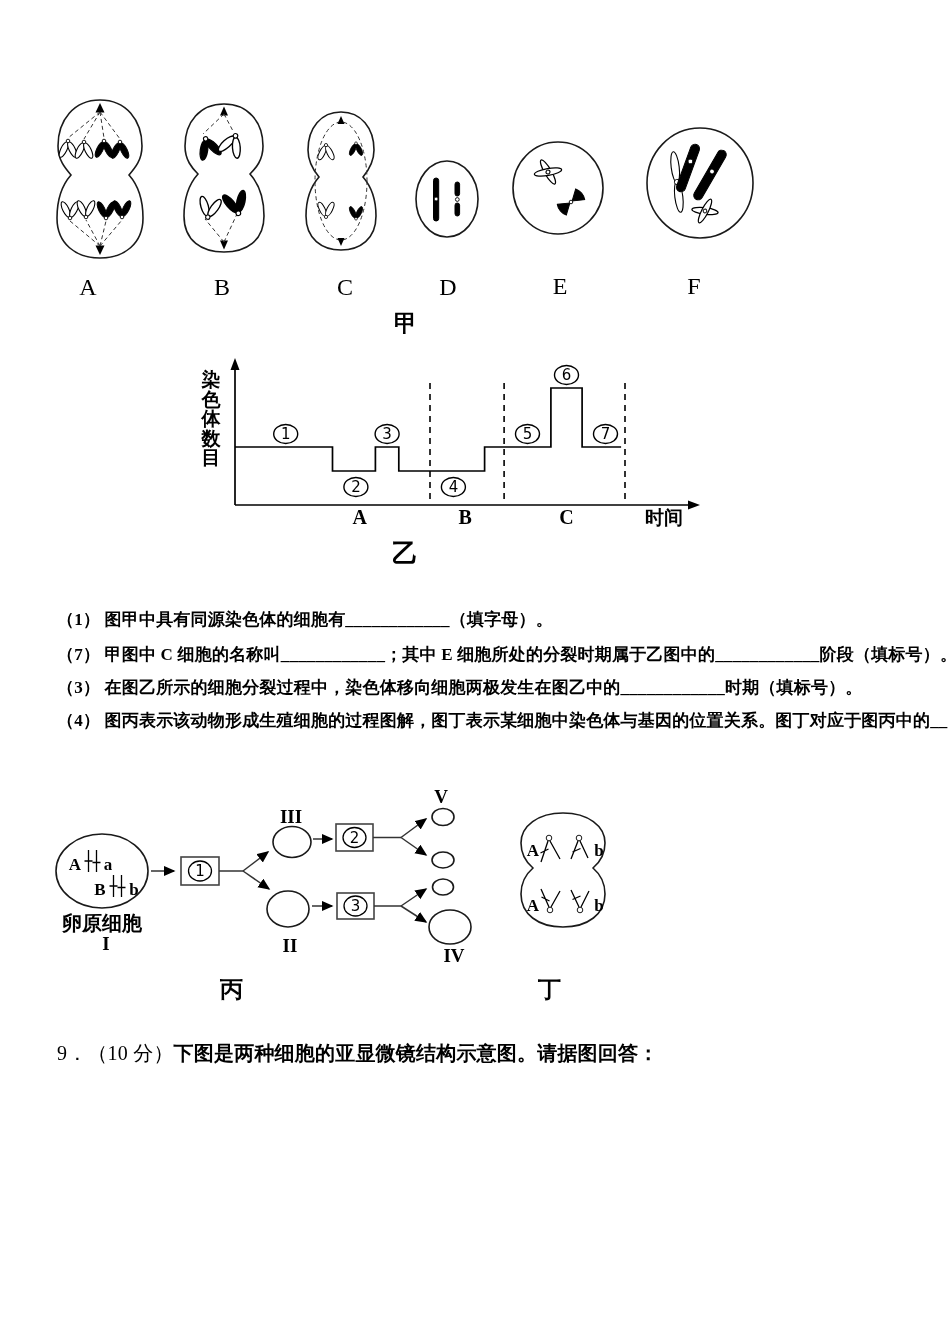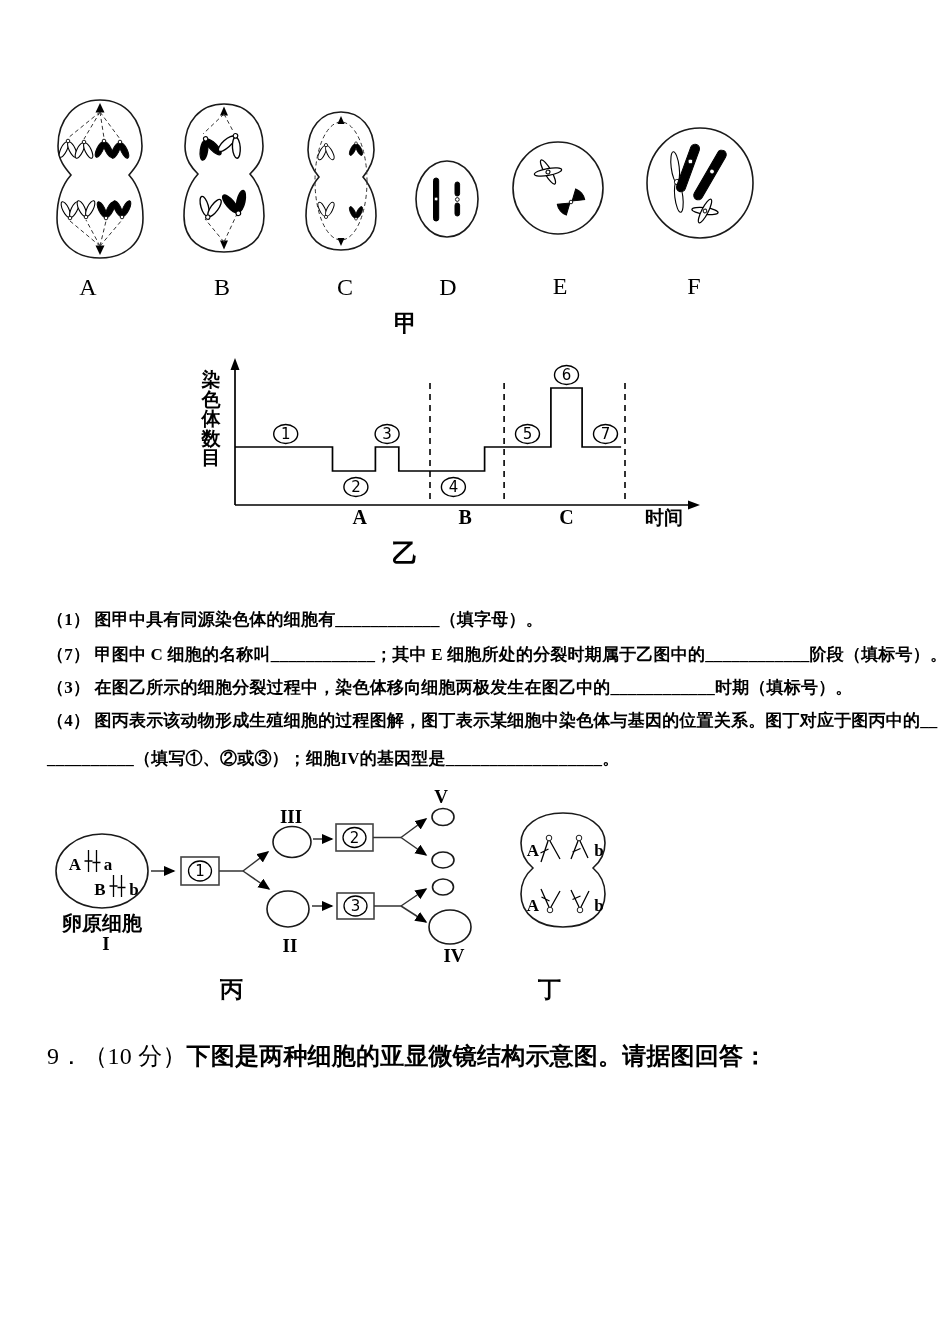--- a/index.html
+++ b/index.html
@@ -20,21 +20,21 @@
   
   .axis{stroke:#000;stroke-width:1.7;fill:none;}
   .arrowhead{fill:#000;}
   .step{fill:none;stroke:#000;stroke-width:1.7;}
   #dashes line{stroke:#000;stroke-width:1.6;stroke-dasharray:6 5;}
   #seg-labels ellipse{fill:none;stroke:#000;stroke-width:1.4;}
   #seg-labels text{font:15px "DejaVu Sans","Liberation Sans",sans-serif;text-anchor:middle;}
   #phase-labels text{font:bold 20px "Liberation Serif",serif;text-anchor:middle;}
   .axis-label{font:bold 19px "Liberation Serif",serif;text-anchor:middle;}
   
-  .qline{position:absolute;left:47px;font-size:17px;font-weight:bold;white-space:nowrap;
+  .qline{position:absolute;left:57px;font-size:17px;font-weight:bold;white-space:nowrap;
          letter-spacing:0.2px;}
   .q9-prefix{font-weight:normal;}
   
   .boxr{fill:none;stroke:#444;stroke-width:1.6;}
   .circd{fill:none;stroke:#000;stroke-width:1.3;}
   .digit{font:15px "DejaVu Sans","Liberation Sans",sans-serif;text-anchor:middle;}
   .roman{font:bold 19px "Liberation Serif",serif;text-anchor:middle;}
   .gene{font:bold 17px "Liberation Serif",serif;text-anchor:middle;}
   .cjk-svg{font:bold 19px "Liberation Serif",serif;text-anchor:middle;}
   .flowln{stroke:#333;stroke-width:1.5;fill:none;}
@@ -193,21 +193,20 @@
         <text x="275.1" y="174">B</text>
         <text x="376.5" y="174">C</text>
       </g>
   </svg>
   <div class="fig-caption" style="left:392px;top:536px;font-size:26px;">乙</div>
 
   <div class="qline" style="top:608px;">（1） 图甲中具有同源染色体的细胞有____________（填字母）。</div>
   <div class="qline" style="top:643px;">（7） 甲图中 C 细胞的名称叫____________；其中 E 细胞所处的分裂时期属于乙图中的____________阶段（填标号）。</div>
   <div class="qline" style="top:676px;">（3） 在图乙所示的细胞分裂过程中，染色体移向细胞两极发生在图乙中的____________时期（填标号）。</div>
   <div class="qline" style="top:709px;">（4） 图丙表示该动物形成生殖细胞的过程图解，图丁表示某细胞中染色体与基因的位置关系。图丁对应于图丙中的__</div>
-  <div class="qline" style="top:747px;">__________（填写①、②或③）；细胞IV的基因型是__________________。</div>
 
   <svg class="abs" style="left:50px;top:790px;" width="445" height="200" viewBox="0 0 445 200">
     <ellipse class="cw" cx="52" cy="81" rx="46" ry="37"></ellipse>
     <g>
       <path class="ln" d="M38.5,60 L38.5,82 M46.5,60 L46.5,82 M34.5,71 L42.5,71 M42.5,72.5 L50.5,72.5"></path>
       <path class="ln" d="M63.5,85 L63.5,107 M71.5,85 L71.5,107 M59.5,96 L67.5,96 M67.5,97.5 L75.5,97.5"></path>
     </g>
     <text class="gene" x="25" y="80">A</text>
     <text class="gene" x="58" y="80">a</text>
     <text class="gene" x="50" y="105">B</text>
@@ -269,17 +268,17 @@
       <circle class="cen" cx="77" cy="105" r="2.8"></circle>
       <path class="ln" d="M76,102 L68,85 M78,102 L86,86 M69.5,94.5 L77.5,91"></path>
     </g>
     <text class="gene" x="30" y="51">A</text>
     <text class="gene" x="96" y="51">b</text>
     <text class="gene" x="30" y="106">A</text>
     <text class="gene" x="96" y="106">b</text>
   </svg>
   <div class="fig-caption" style="left:538px;top:974px;">丁</div>
 
-  <div class="qline" style="top:1040px;font-size:24px;">
+  <div class="qline" style="top:1040px;font-size:20px;">
     <span class="q9-prefix">9．（10 分）</span><span>下图是两种细胞的亚显微镜结构示意图。请据图回答：</span>
   </div>
 
 </div>
 
 </body></html>

